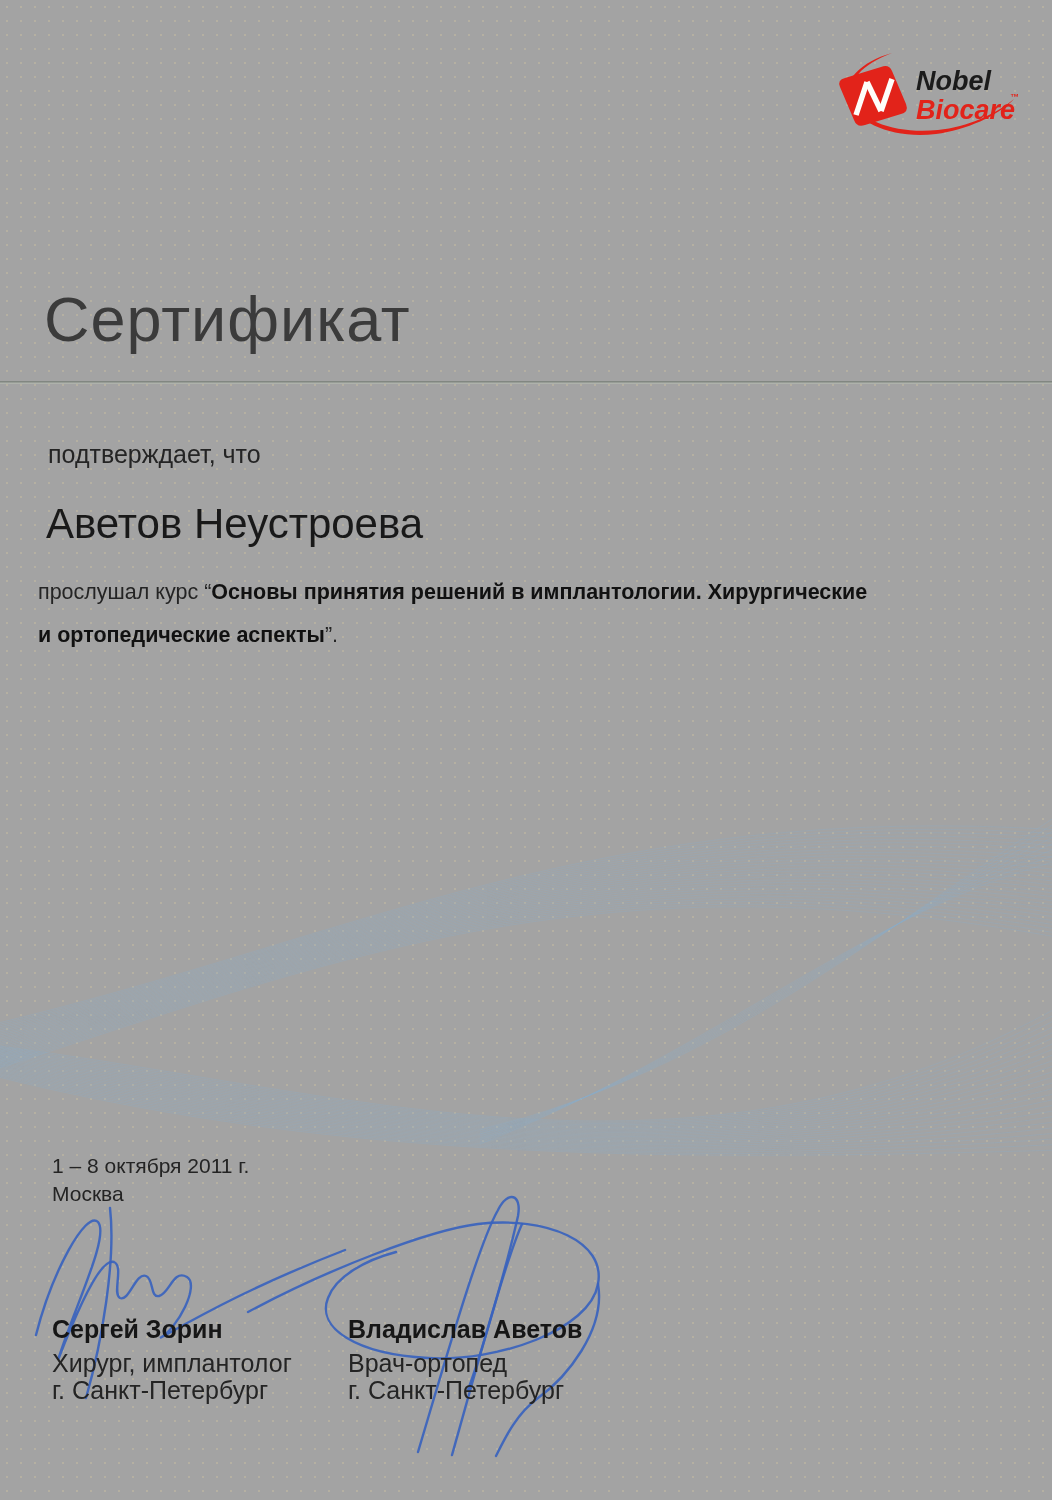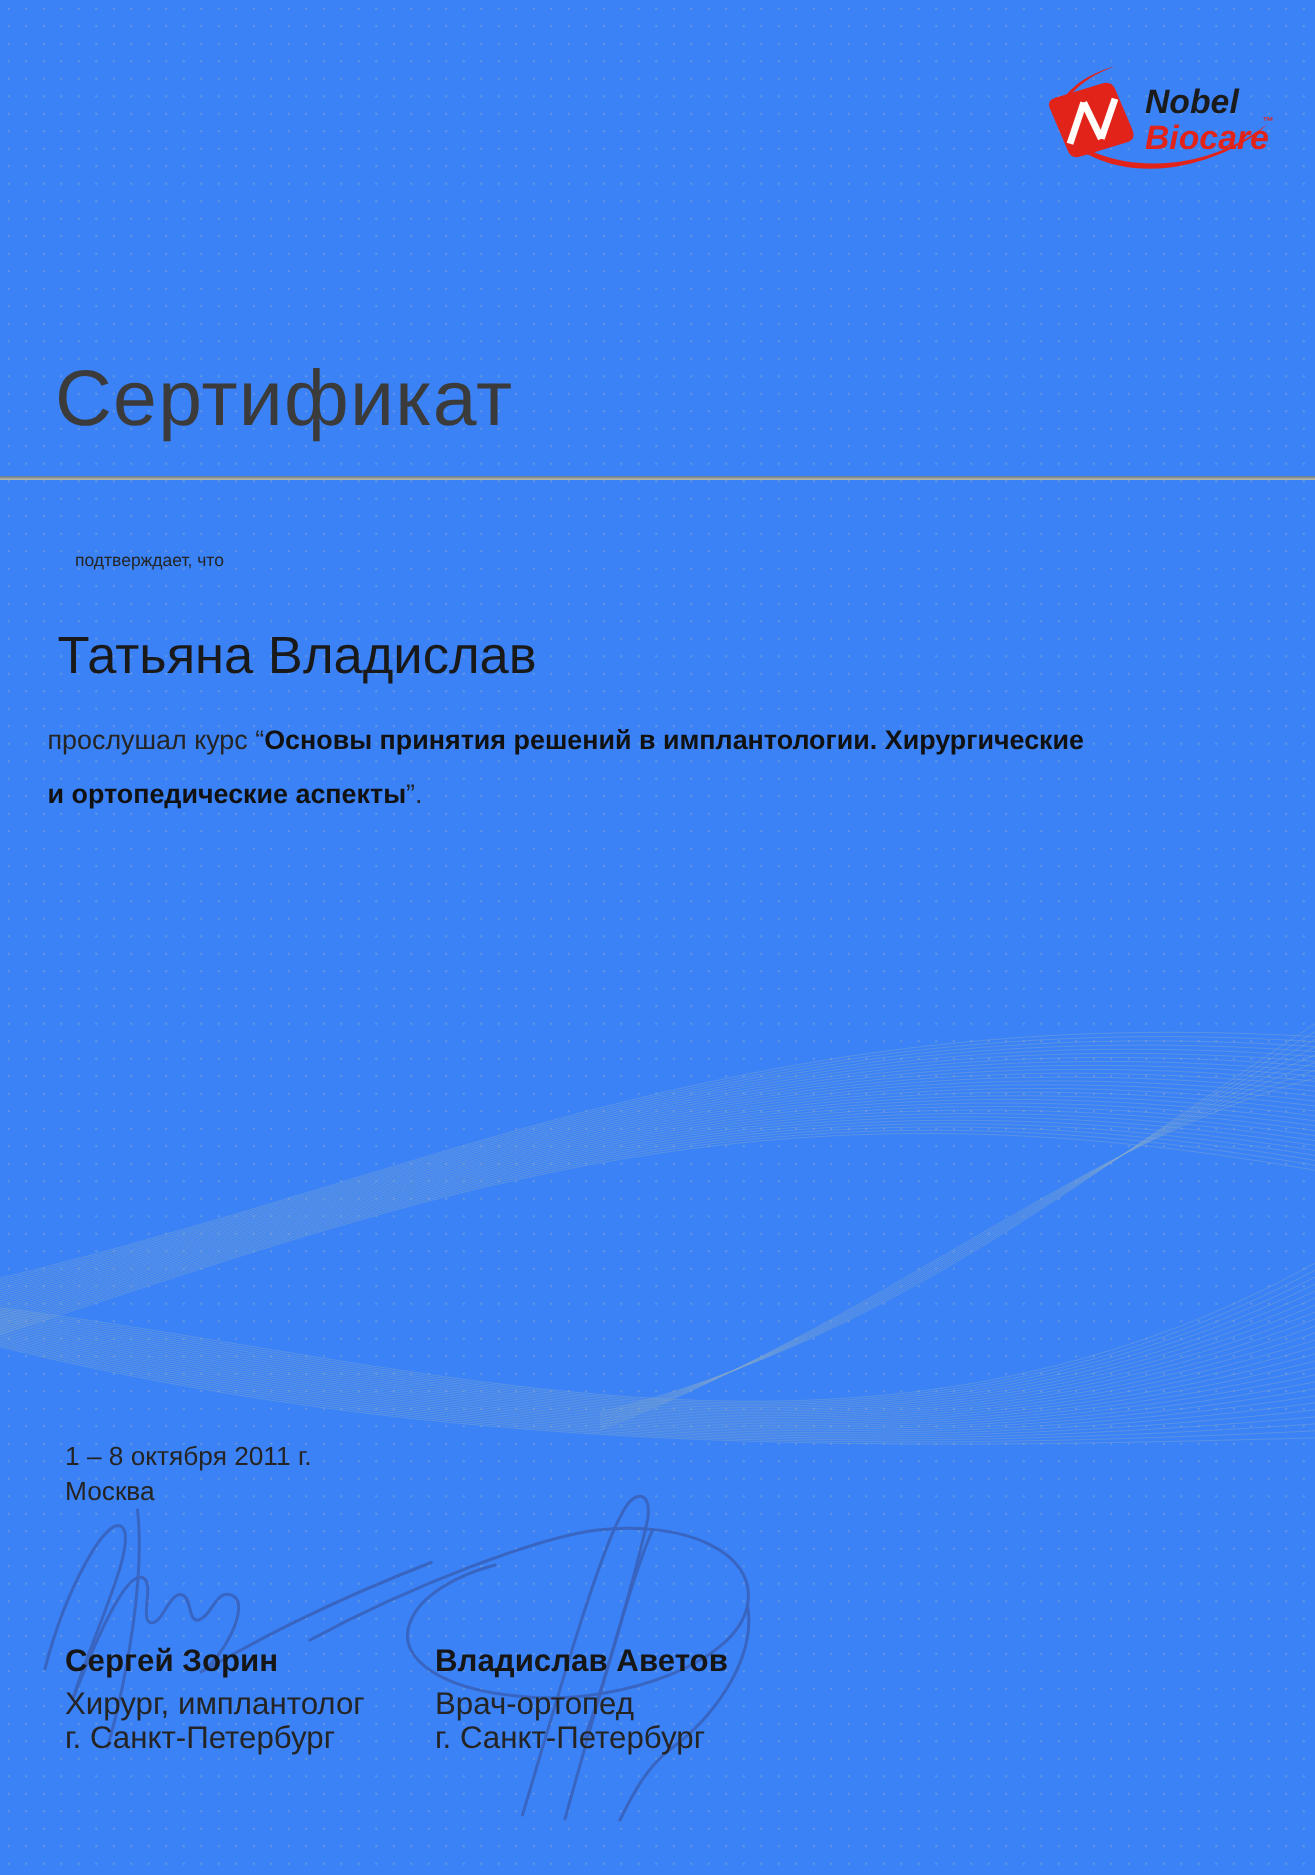--- a/index.html
+++ b/index.html
@@ -1,20 +1,20 @@
 <!DOCTYPE html>
 <html lang="ru"><head>
 <meta charset="utf-8">
 <style>
   html,body{margin:0;padding:0;background:#e8e8e8;}
   .page{
     position:relative;
     width:1052px;height:1500px;
     margin:0 auto;
-    background:#3b82f6;
+    background:#a3a3a3;
     overflow:hidden;
     font-family:"Liberation Sans", sans-serif;
     color:#1d1d1d;
   }
   
   .page::before{
     content:"";position:absolute;inset:0;
     background-image:radial-gradient(rgba(235,215,160,.25) 1px, transparent 1.2px);
     background-size:14px 14px;
     pointer-events:none;
@@ -25,22 +25,22 @@
   .title{
     position:absolute;left:44px;top:288px;
     font-size:63px;font-weight:300;letter-spacing:1px;
     color:#3b3b3b;line-height:1;margin:0;text-align:right;
   }
   .divider{
     position:absolute;left:0;top:381px;width:1052px;height:3px;
     background:linear-gradient(#767c76,#b9bdb6);
   }
   .intro{
-    position:absolute;left:60px;top:440px;
-    font-size:14px;color:#242424;margin:0;
+    position:absolute;left:48px;top:440px;
+    font-size:25px;color:#242424;margin:0;
   }
   .recipient{
     position:absolute;left:46px;top:500px;
     font-size:42px;font-weight:400;color:#191919;margin:0;
   }
   .course{
     position:absolute;left:38px;top:571px;width:848px;
     font-size:21.5px;line-height:43px;color:#242424;margin:0;
   }
   .course b{font-weight:700;color:#111;}
@@ -81,21 +81,21 @@
     </g>
     <text x="88" y="38" font-family="Liberation Sans, sans-serif" font-size="27" font-weight="bold" font-style="italic" fill="#1b1b1b">Nobel</text>
     <text x="88" y="67" font-family="Liberation Sans, sans-serif" font-size="27" font-weight="bold" font-style="italic" fill="#e2231a">Biocare</text>
     <text x="182" y="48" font-family="Liberation Sans, sans-serif" font-size="9" font-weight="bold" fill="#e2231a">™</text>
   </svg>
 
   <h1 class="title">Сертификат</h1>
   <div class="divider"></div>
 
   <p class="intro">подтверждает, что</p>
-  <div class="recipient">Татьяна Владислав</div>
+  <div class="recipient">Аветов Неустроева</div>
   <p class="course"><span>прослушал курс “</span><b>Основы принятия решений в имплантологии. Хирургические и ортопедические аспекты</b><span>”.</span></p>
 
   <svg class="wave" viewBox="0 0 1052 400" preserveAspectRatio="none">
       <path d="M -10 235 C 350 150, 600 10, 1062 40"></path>
       <path d="M -10 236.7 C 350 150.5, 600 12, 1062 44"></path>
       <path d="M -10 238.4 C 350 151, 600 14, 1062 48"></path>
       <path d="M -10 240.1 C 350 151.5, 600 16, 1062 52"></path>
       <path d="M -10 241.8 C 350 152, 600 18, 1062 56"></path>
       <path d="M -10 243.5 C 350 152.5, 600 20, 1062 60"></path>
       <path d="M -10 245.2 C 350 153, 600 22, 1062 64"></path>

